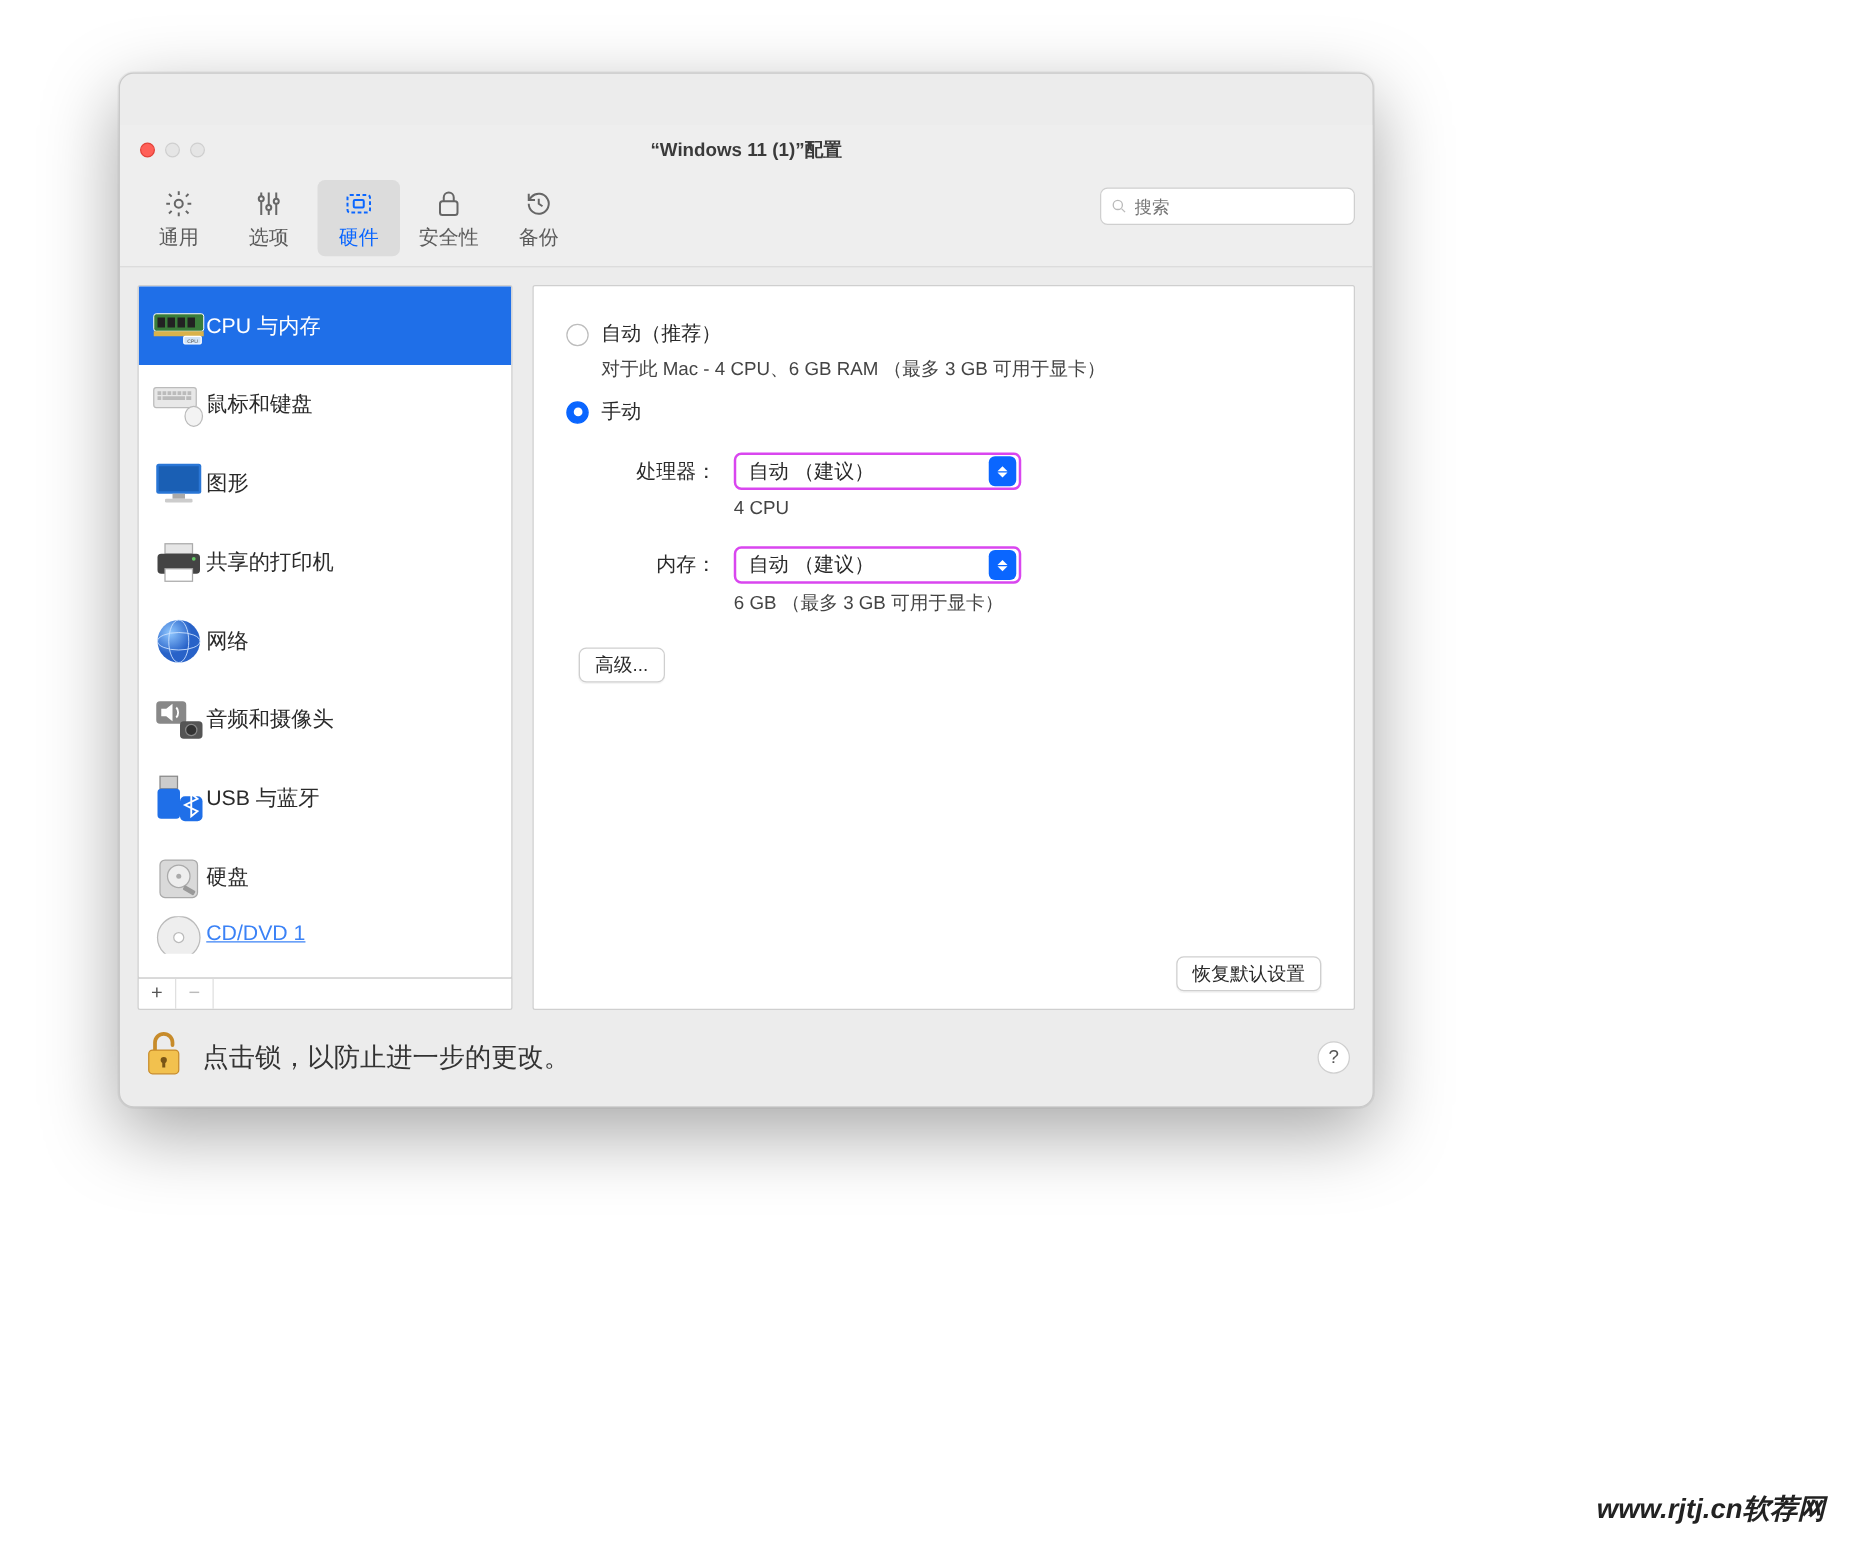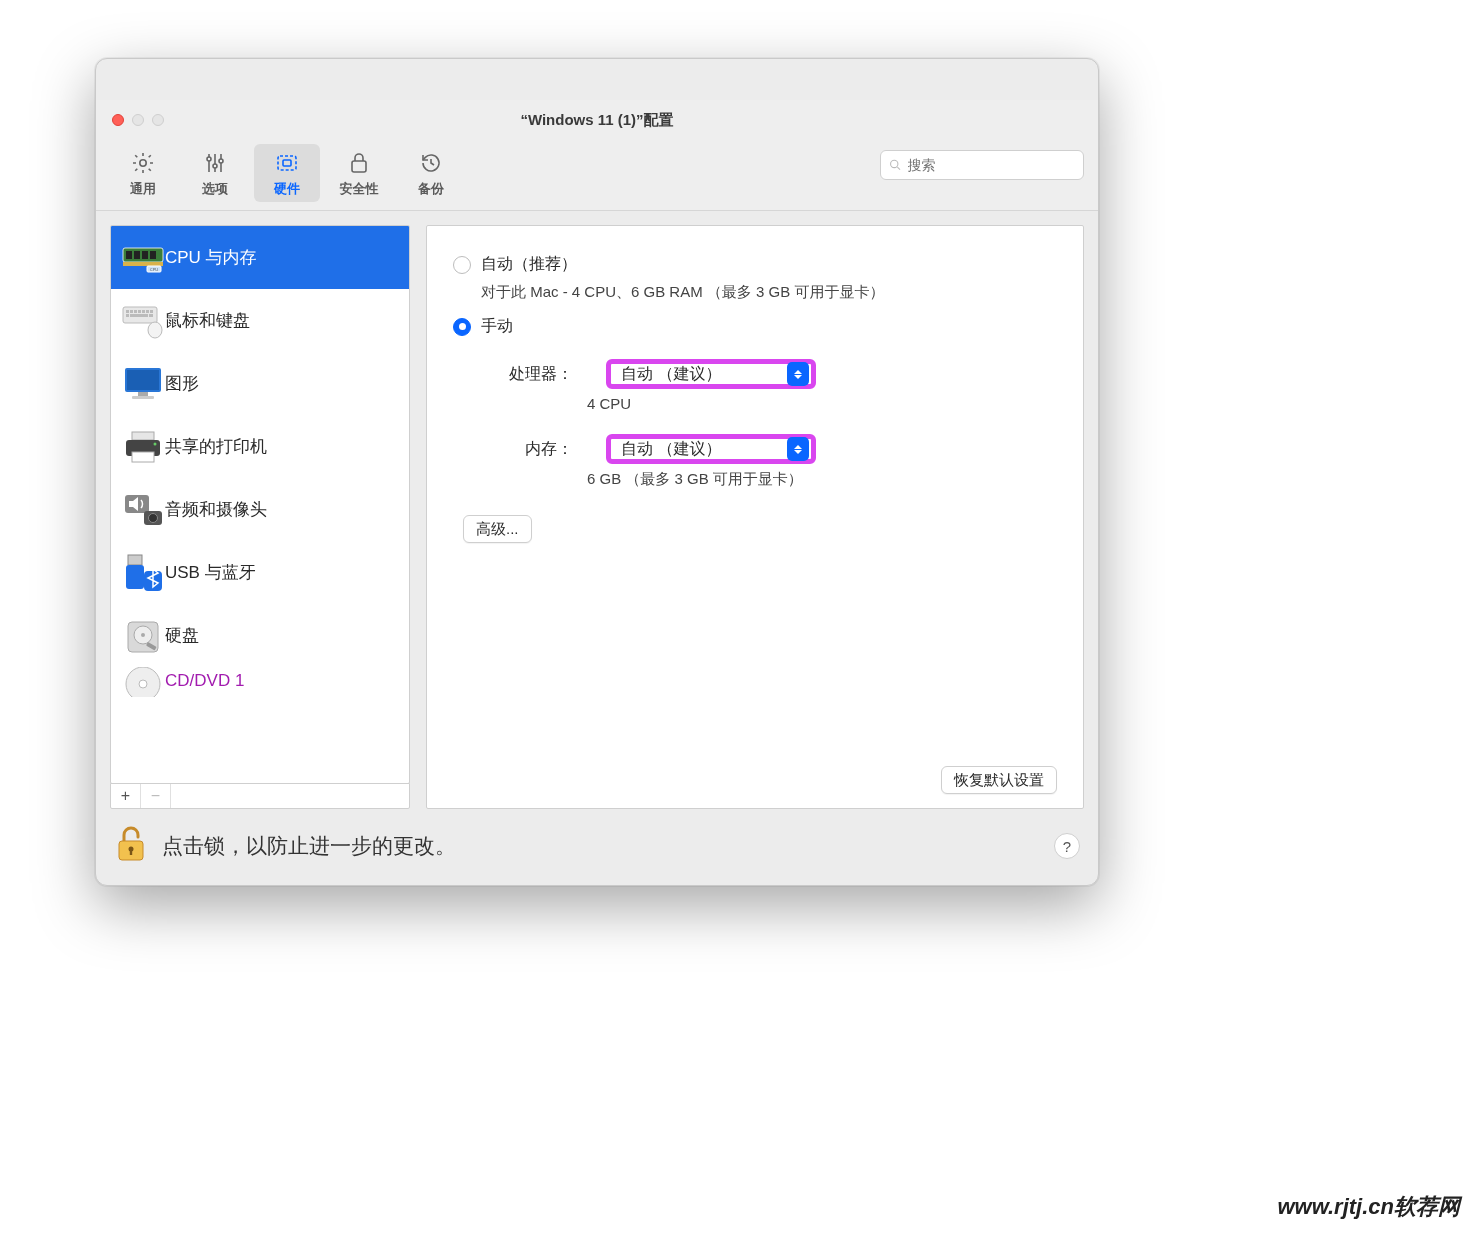--- a/index.html
+++ b/index.html
@@ -69,21 +69,21 @@
   .toolbar-item.selected {
     background: #dcdcdc;
     color: #0a66ff;
     text-align: center;
   }
   .toolbar-item .tb-icon {
     width: 30px; height: 26px;
     display:flex; align-items:center; justify-content:center;
     margin-bottom: 4px;
   }
-  .toolbar-item .tb-label { font-size: 13px; font-weight: bold; }
+  .toolbar-item .tb-label { font-size: 16px; }
   .toolbar-spacer { flex: 1; }
   .search-wrap {
     display: flex; align-items: center;
     background: #fff;
     border: 1px solid #cfcfcf;
     border-radius: 6px;
     padding: 0 8px;
     height: 30px;
     width: 204px;
     margin-top: 6px;
@@ -179,25 +179,24 @@
   .radio-desc { margin-left: 28px; font-size: 15px; color:#444; margin-bottom:14px; }
   .form-row {
     display:flex; align-items:center;
     margin-top: 14px;
   }
   .form-row .lbl {
     width: 120px; text-align: right; margin-right: 14px; font-size:16px;
   }
   .select {
     display:flex; align-items:center; justify-content:space-between;
-    width: 210px; height: 30px;
-    border: 5px solid #d946ef; border-radius: 6px;
+    width: 230px; height: 30px;
+    border: 2px solid #d946ef; border-radius: 6px;
     padding: 0 2px 0 10px;
     background: #fff;
-    margin-left: 19px;
   }
   .select .arrows {
     width: 22px; height: 24px; background:#0a66ff; border-radius:5px;
     display:flex; flex-direction:column; align-items:center; justify-content:center;
     gap:1px;
   }
   .select .arrows::before, .select .arrows::after {
     content:""; width:0; height:0; border-left:4px solid transparent; border-right:4px solid transparent;
   }
   .select .arrows::before { border-bottom:4px solid #fff; }
@@ -365,20 +364,36 @@
             <svg width="42" height="38" viewBox="0 0 42 38">
                 <rect x="10" y="4" width="22" height="8" fill="#e6e6e6" stroke="#aaa"></rect>
                 <rect x="4" y="12" width="34" height="16" rx="3" fill="#444"></rect>
                 <rect x="10" y="24" width="22" height="10" fill="#fff" stroke="#aaa"></rect>
                 <circle cx="33" cy="16" r="1.5" fill="#6c6"></circle>
               </svg>
           </span>
           <span>共享的打印机</span>
         </div>
 
+        <div class="sidebar-item">
+          <span class="hw-icon">
+            <svg width="40" height="40" viewBox="0 0 40 40">
+                <defs>
+                  <radialGradient id="g1" cx="30%" cy="30%">
+                    <stop offset="0%" stop-color="#8fc7ff"></stop>
+                    <stop offset="100%" stop-color="#2862c8"></stop>
+                  </radialGradient>
+                </defs>
+                <circle cx="20" cy="20" r="17" fill="url(#g1)"></circle>
+                <ellipse cx="20" cy="20" rx="17" ry="7" fill="none" stroke="#cfe4ff" stroke-width="0.7"></ellipse>
+                <ellipse cx="20" cy="20" rx="8" ry="17" fill="none" stroke="#cfe4ff" stroke-width="0.7"></ellipse>
+              </svg>
+          </span>
+          <span>网络</span>
+        </div>
 
         <div class="sidebar-item">
           <span class="hw-icon">
             <svg width="42" height="38" viewBox="0 0 42 38">
                 <rect x="3" y="4" width="24" height="18" rx="3" fill="#888"></rect>
                 <path d="M7 10h4l5-4v14l-5-4H7z" fill="#fff"></path>
                 <path d="M19 9c2 2 2 6 0 8" stroke="#fff" fill="none" stroke-width="1.5"></path>
                 <rect x="22" y="20" width="18" height="14" rx="3" fill="#555"></rect>
                 <circle cx="31" cy="27" r="4.5" fill="#333" stroke="#888"></circle>
               </svg>
@@ -410,21 +425,21 @@
           <span>硬盘</span>
         </div>
 
         <div class="sidebar-item" style="height:30px;overflow:hidden;align-items:flex-start;padding-top:4px;">
           <span class="hw-icon" style="height:26px;">
             <svg width="40" height="40" viewBox="0 0 40 40">
                 <circle cx="20" cy="20" r="17" fill="#eee" stroke="#bbb"></circle>
                 <circle cx="20" cy="20" r="4" fill="#fff" stroke="#bbb"></circle>
               </svg>
           </span>
-          <span style="color:#a21caf;">CD/DVD 1</span>
+          <span style="color:#3b82f6;text-decoration:underline;">CD/DVD 1</span>
         </div>
 
       </div>
       <div class="sidebar-footer">
         <button>+</button>
         <button style="color:#bbb;">−</button>
         <button class="sbf-spacer"></button>
       </div>
     </div>
 

